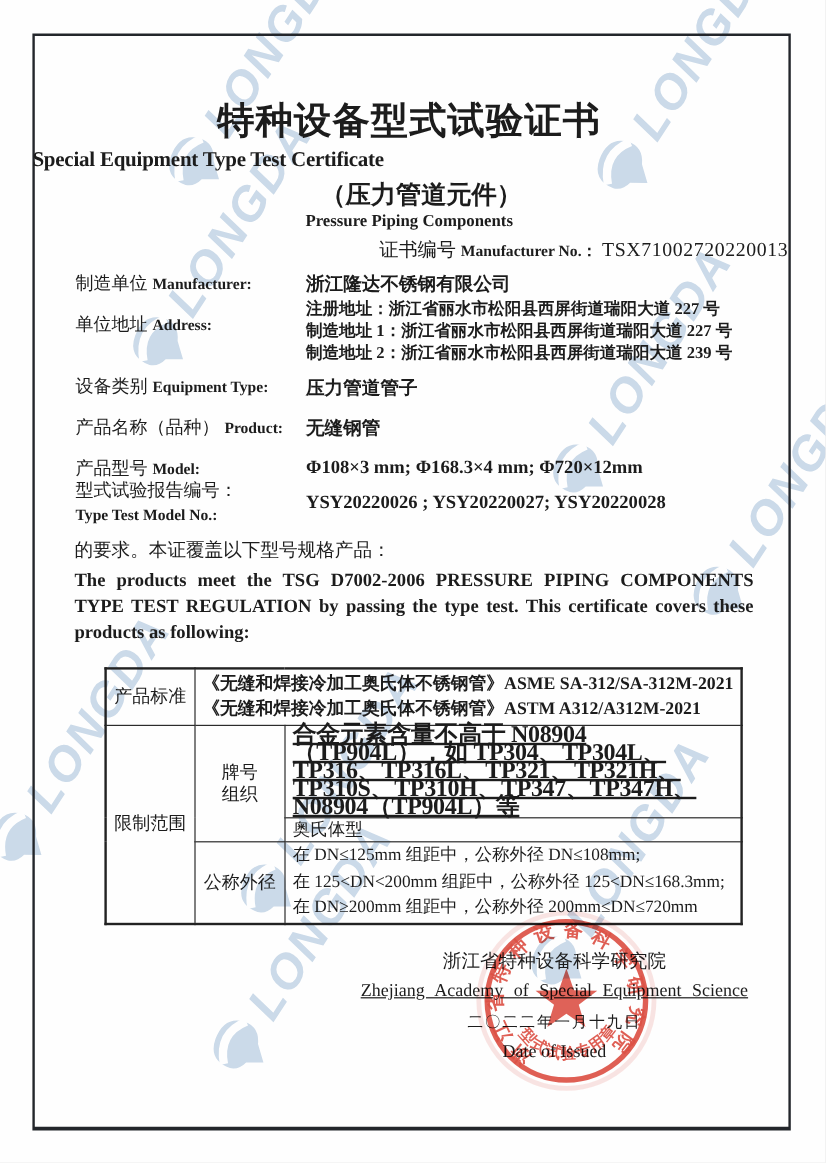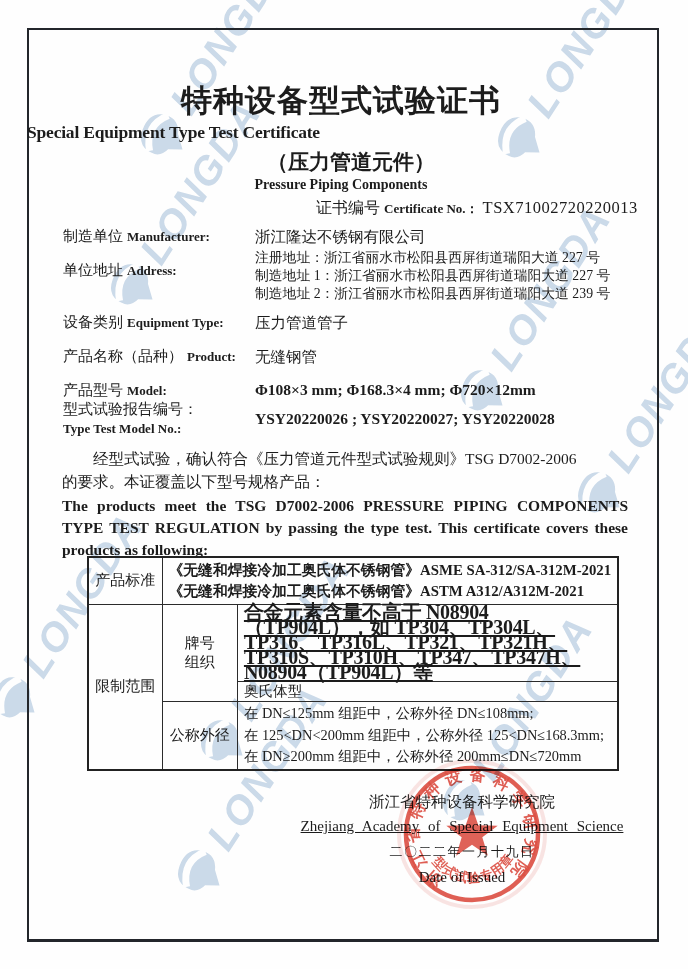--- a/index.html
+++ b/index.html
@@ -26,21 +26,21 @@
   .sub-en{position:absolute;left:27px;top:177px;width:628px;text-align:center;
           font-size:14px;font-weight:bold;}
   .cert-line{position:absolute;left:316px;top:198px;white-space:nowrap;}
   .cert-zh{font-size:16px;}
   .cert-en{font-size:13px;font-weight:bold;}
   .cert-no{font-size:16.5px;font-weight:normal;letter-spacing:.5px;}
   
   .flabel{position:absolute;left:63px;white-space:nowrap;}
   .flabel .zh{font-size:15px;}
   .flabel .en{font-size:13px;font-weight:bold;}
-  .fvalue{position:absolute;left:255px;white-space:nowrap;font-size:15.5px;}
+  .fvalue{position:absolute;left:255px;white-space:nowrap;font-size:15.5px;font-weight:bold;}
   .addr div{font-size:13.8px;line-height:17.8px;}
   .bold{font-weight:bold;}
   
   .stmt{position:absolute;left:62px;top:448px;width:566px;}
   .stmt .zh{font-size:15.5px;line-height:22.5px;white-space:nowrap;}
   .stmt .zh.indent{text-indent:31px;}
   .stmt-en{font-size:15.5px;font-weight:bold;line-height:22px;margin-top:2px;
            text-align:justify;text-align-last:left;}
   
   table.spec{position:absolute;left:87px;top:556px;border-collapse:collapse;
@@ -135,21 +135,21 @@
 
   <div class="frame"></div>
 
   <div class="title-zh">特种设备型式试验证书</div>
   <div class="title-en">Special Equipment Type Test Certificate</div>
   <div class="sub-zh">（压力管道元件）</div>
   <div class="sub-en">Pressure Piping Components</div>
 
   <div class="cert-line">
     <span class="cert-zh">证书编号</span>
-    <span class="cert-en">Certificate No.：</span>
+    <span class="cert-en">Manufacturer No.：</span>
     <span class="cert-no">TSX71002720220013</span>
   </div>
 
   <div class="flabel" style="top:227px">
     <span class="zh">制造单位</span>
     <span class="en">Manufacturer:</span>
   </div>
   <div class="fvalue" style="top:227px">浙江隆达不锈钢有限公司</div>
 
   <div class="flabel" style="top:261px">
@@ -180,21 +180,20 @@
   </div>
   <div class="fvalue bold" style="top:381px">Φ108×3 mm;  Φ168.3×4 mm;  Φ720×12mm</div>
 
   <div class="flabel" style="top:400px">
     <div class="zh" style="line-height:19px">型式试验报告编号：</div>
     <div class="en" style="line-height:19px">Type Test Model No.:</div>
   </div>
   <div class="fvalue bold" style="top:410px">YSY20220026 ; YSY20220027;  YSY20220028</div>
 
   <div class="stmt">
-    <div class="zh indent">经型式试验，确认符合《压力管道元件型式试验规则》TSG D7002-2006</div>
     <div class="zh">的要求。本证覆盖以下型号规格产品：</div>
     <div class="stmt-en">The products meet the TSG D7002-2006 PRESSURE PIPING COMPONENTS TYPE TEST REGULATION by passing the type test. This certificate covers these products as following:</div>
   </div>
 
   <table class="spec">
     <colgroup>
         <col style="width:74px">
         <col style="width:74px">
         <col style="width:366px">
       </colgroup>

